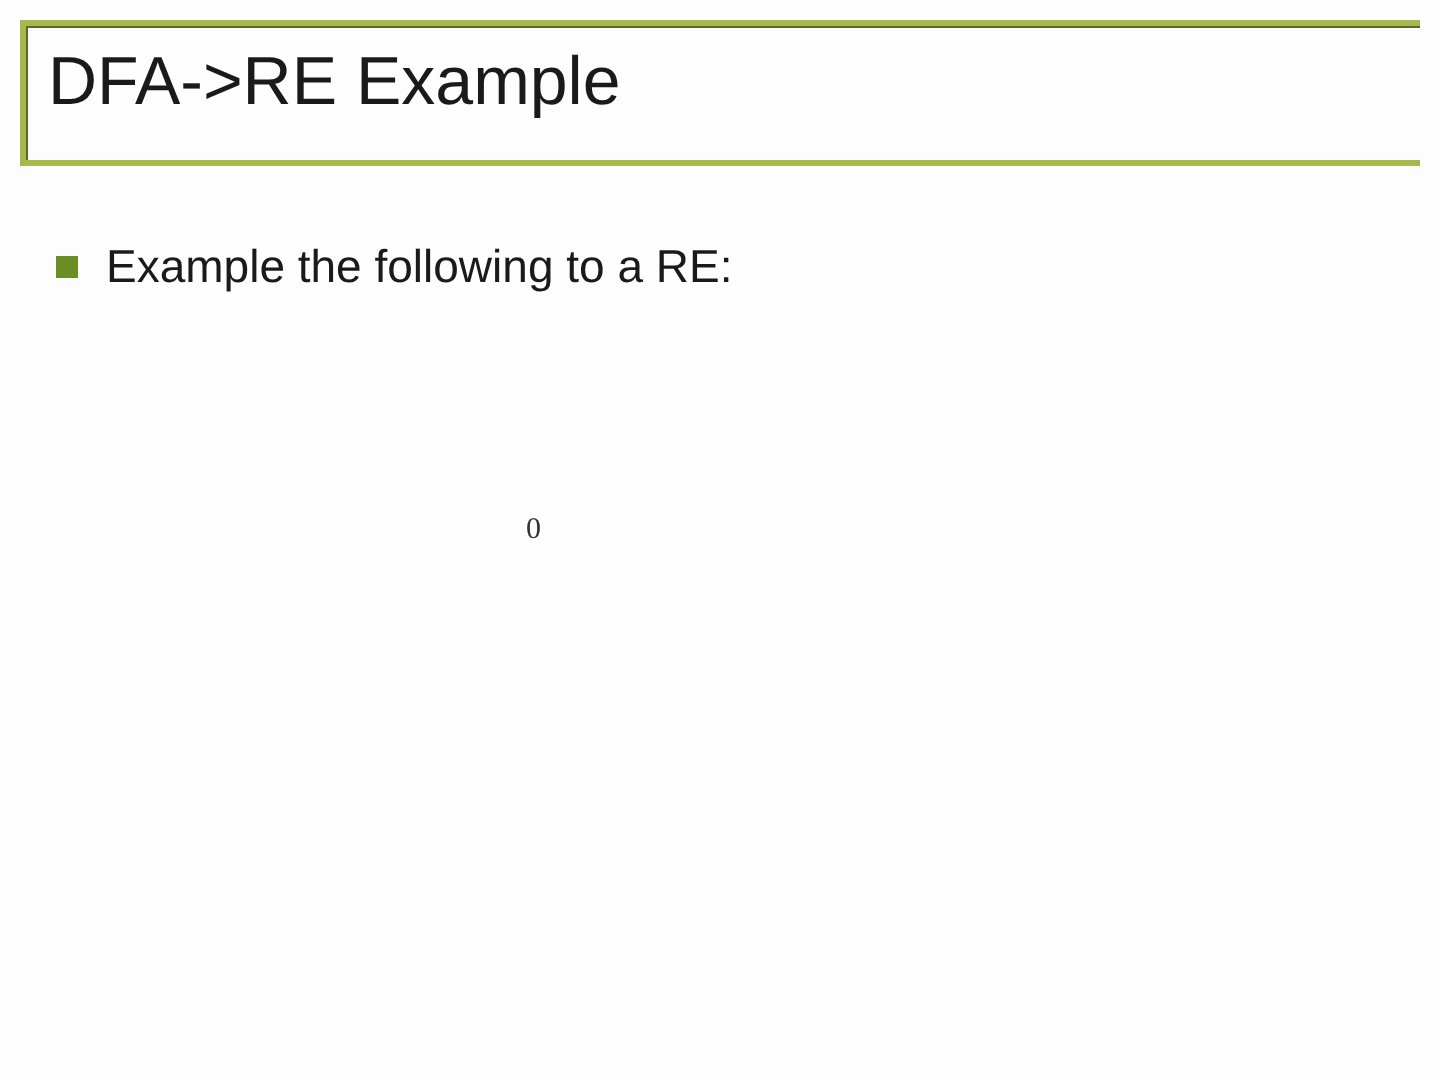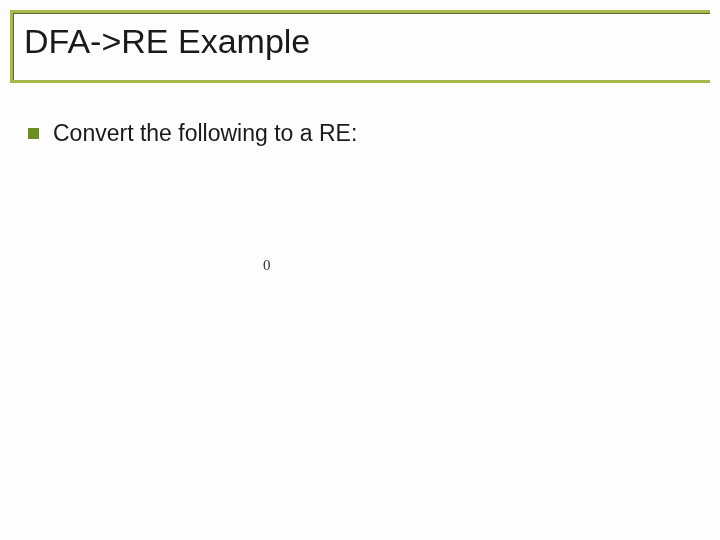--- a/index.html
+++ b/index.html
@@ -105,19 +105,19 @@
   <div class="title-bar-top-dark"></div>
   <div class="title-left"></div>
   <div class="title-left-dark"></div>
   <div class="title-bar-bottom"></div>
 
   <div class="title">DFA-&gt;RE Example</div>
 
   <div class="content">
     <div class="bullet-row">
       <div class="bullet-icon"></div>
-      <div class="bullet-text">Convert the following to a RE:</div>
+      <div class="bullet-text">Example the following to a RE:</div>
     </div>
   </div>
 
   <div class="diagram-zero">0</div>
 
 </div>
 
 </body></html>

